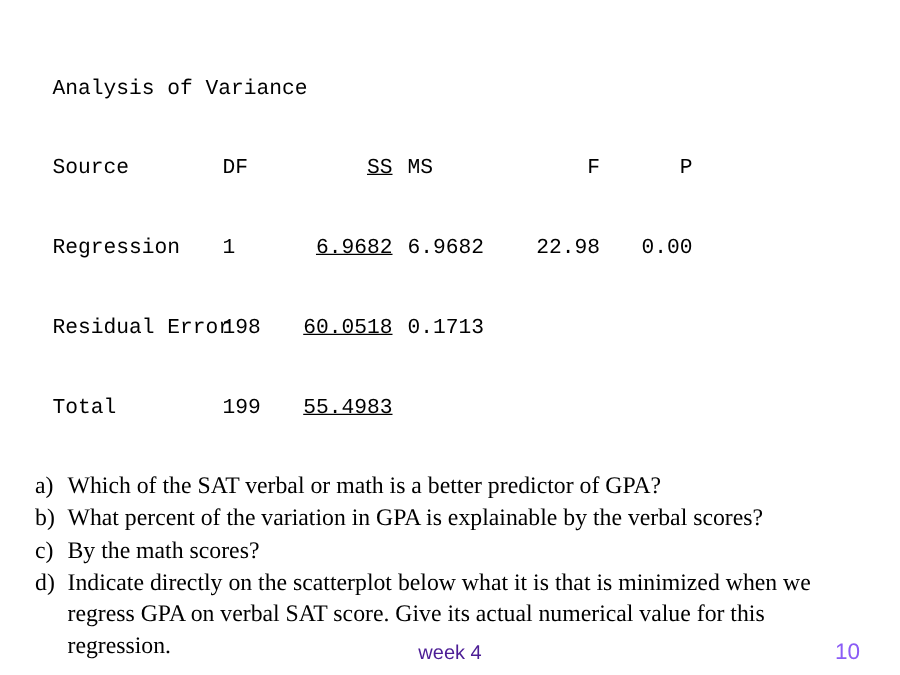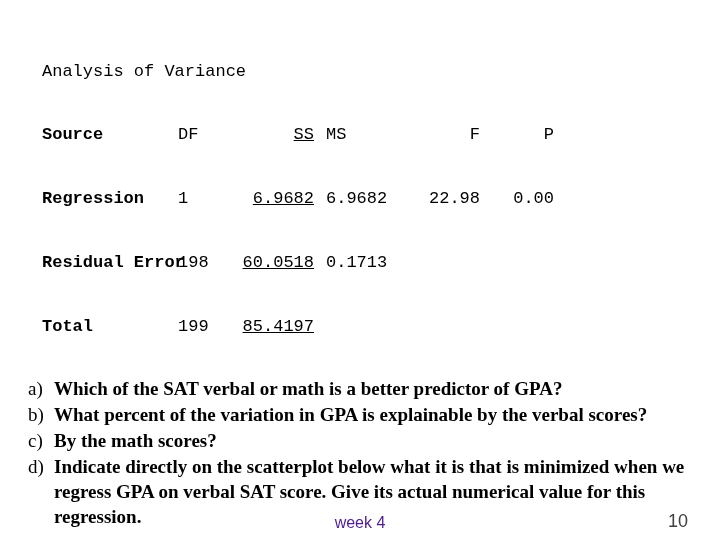--- a/index.html
+++ b/index.html
@@ -17,61 +17,61 @@
       font-family: 'Courier New', monospace;
       font-size: 17px;
       line-height: 1.25;
       white-space: pre;
       margin-bottom: 18px;
       margin-left: 14px;
     }
     .anova-title { white-space: pre; }
     .anova-row { display: flex; }
     .anova-row span { display: inline-block; }
-    .c-src { width: 136px; font-weight: bold; }
+    .c-src { width: 136px; }
     .c-df  { width: 54px;  }
     .c-ss  { width: 94px;  text-align: right; padding-right: 12px; text-decoration: underline; }
     .c-ms  { width: 88px;  text-align: left; padding-right: 12px; }
     .c-f   { width: 80px;  text-align: right; padding-right: 14px; }
     .c-p   { width: 70px;  text-align: right; padding-right: 10px; }
     .questions { font-size: 19px; line-height: 1.32; }
     .q { display: flex; margin-bottom: 1px; }
     .q .lbl { width: 26px; flex: 0 0 26px; }
-    .q .txt { flex: 1; font-weight: bold; }
+    .q .txt { flex: 1; }
 
     .footer-week {
       position: absolute;
       left: 50%; bottom: 8px;
       transform: translateX(-50%);
       font-size: 16px; color: #4c1d95;
       font-family: Arial, sans-serif;
     }
     .footer-page {
       position: absolute;
       right: 32px; bottom: 8px;
-      font-size: 18px; color: #404040;
+      font-size: 18px; color: #8b5cf6;
       font-family: Arial, sans-serif;
     }
   </style>
 </head>
 <body>
 
 <div class="mono">
   <div class="anova-title">Analysis of Variance</div>
   <div class="anova-row">
     <span class="c-src">Source</span><span class="c-df">DF</span><span class="c-ss">SS</span><span class="c-ms">MS</span><span class="c-f">F</span><span class="c-p">P</span>
   </div>
   <div class="anova-row">
     <span class="c-src">Regression</span><span class="c-df">1</span><span class="c-ss">6.9682</span><span class="c-ms">6.9682</span><span class="c-f">22.98</span><span class="c-p">0.00</span>
   </div>
   <div class="anova-row">
     <span class="c-src">Residual Error</span><span class="c-df">198</span><span class="c-ss">60.0518</span><span class="c-ms">0.1713</span><span class="c-f"></span><span class="c-p"></span>
   </div>
   <div class="anova-row">
-    <span class="c-src">Total</span><span class="c-df">199</span><span class="c-ss">85.4197</span><span class="c-ms"></span><span class="c-f"></span><span class="c-p"></span>
+    <span class="c-src">Total</span><span class="c-df">199</span><span class="c-ss">55.4983</span><span class="c-ms"></span><span class="c-f"></span><span class="c-p"></span>
   </div>
 </div>
 
 <div class="questions">
   <div class="q">
     <span class="lbl">a)</span>
     <span class="txt">Which of the SAT verbal or math is a better predictor of GPA?</span>
   </div>
   <div class="q">
     <span class="lbl">b)</span>

